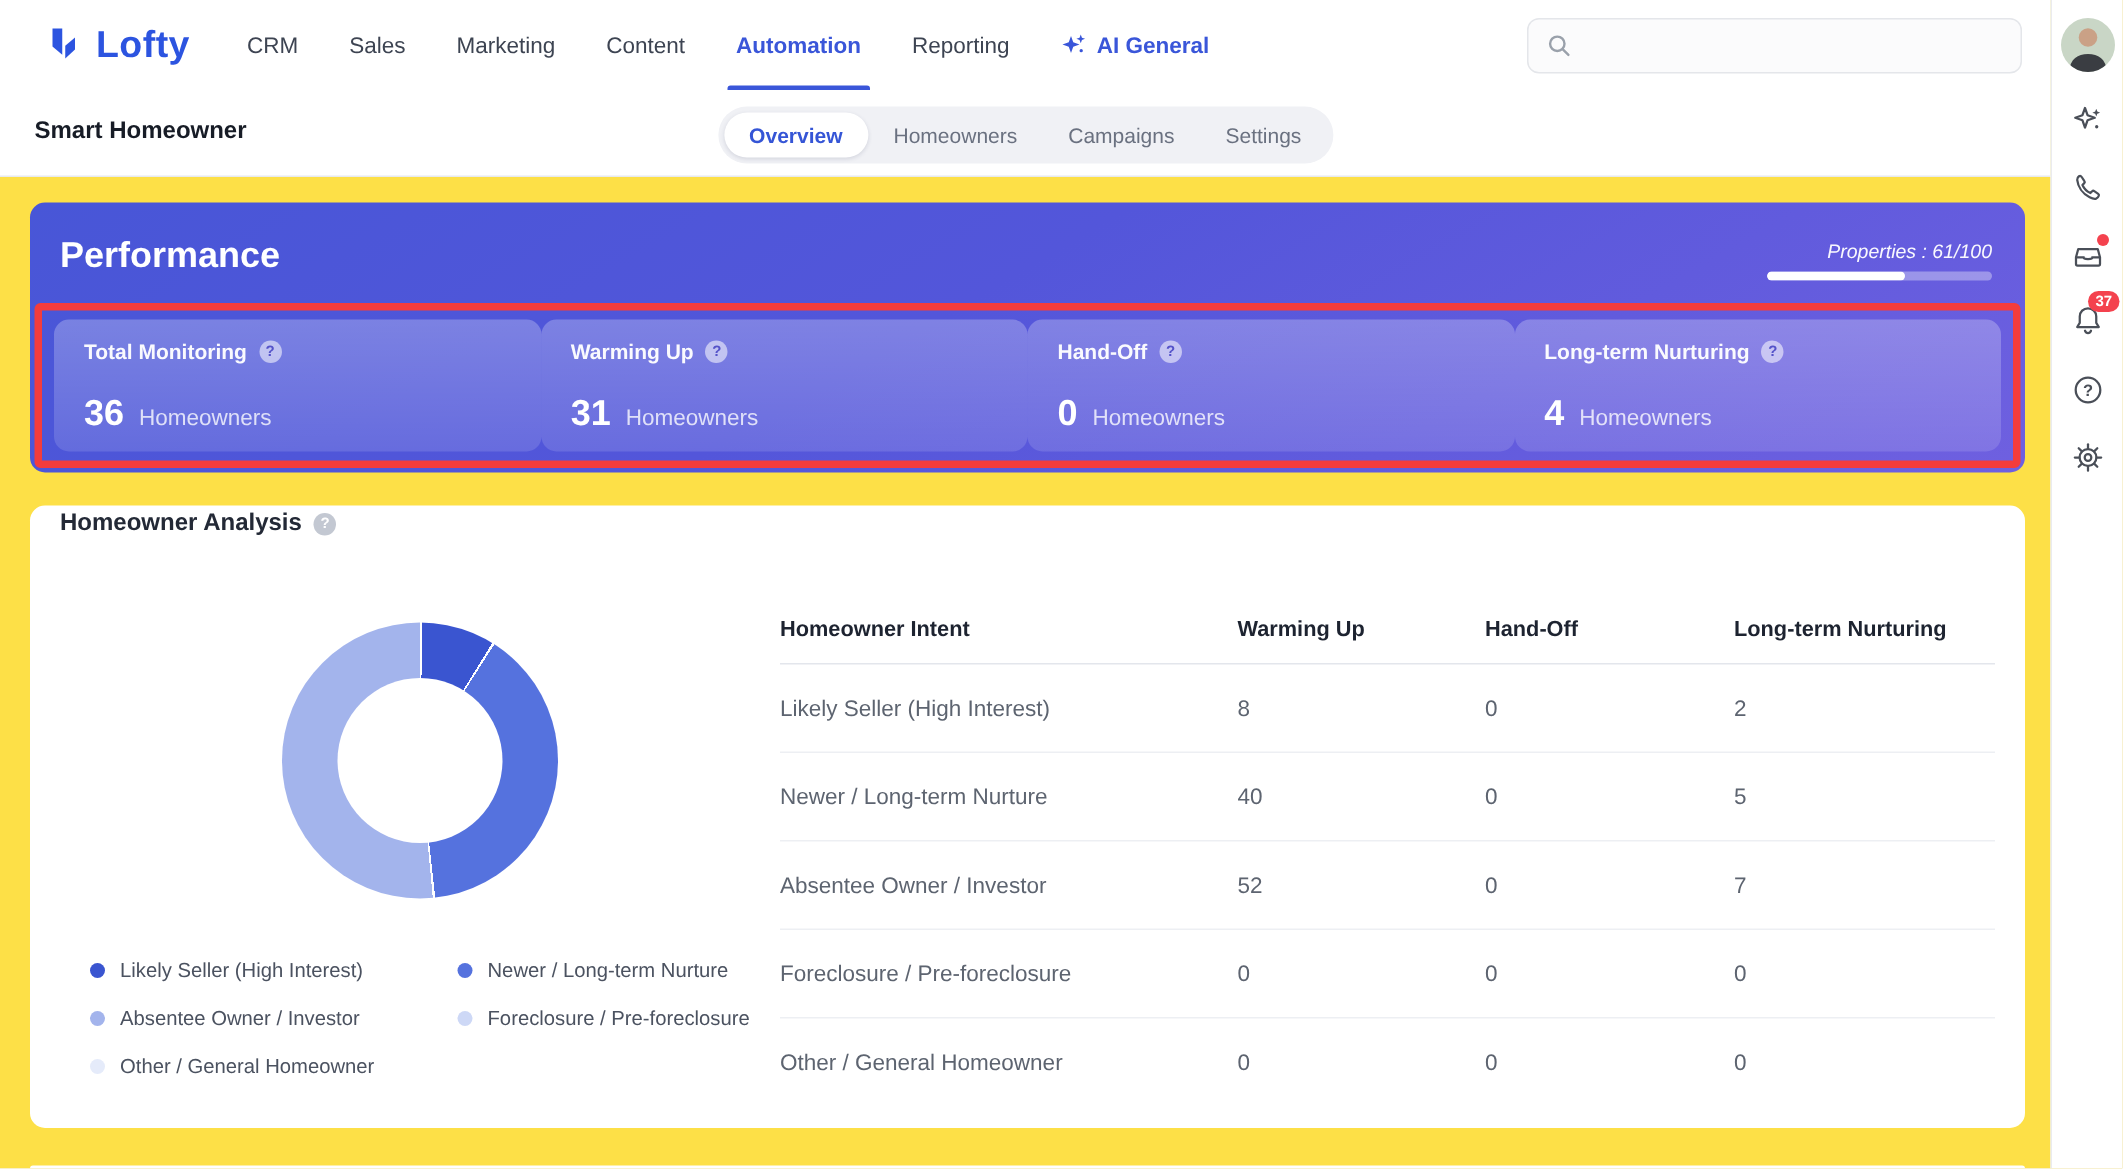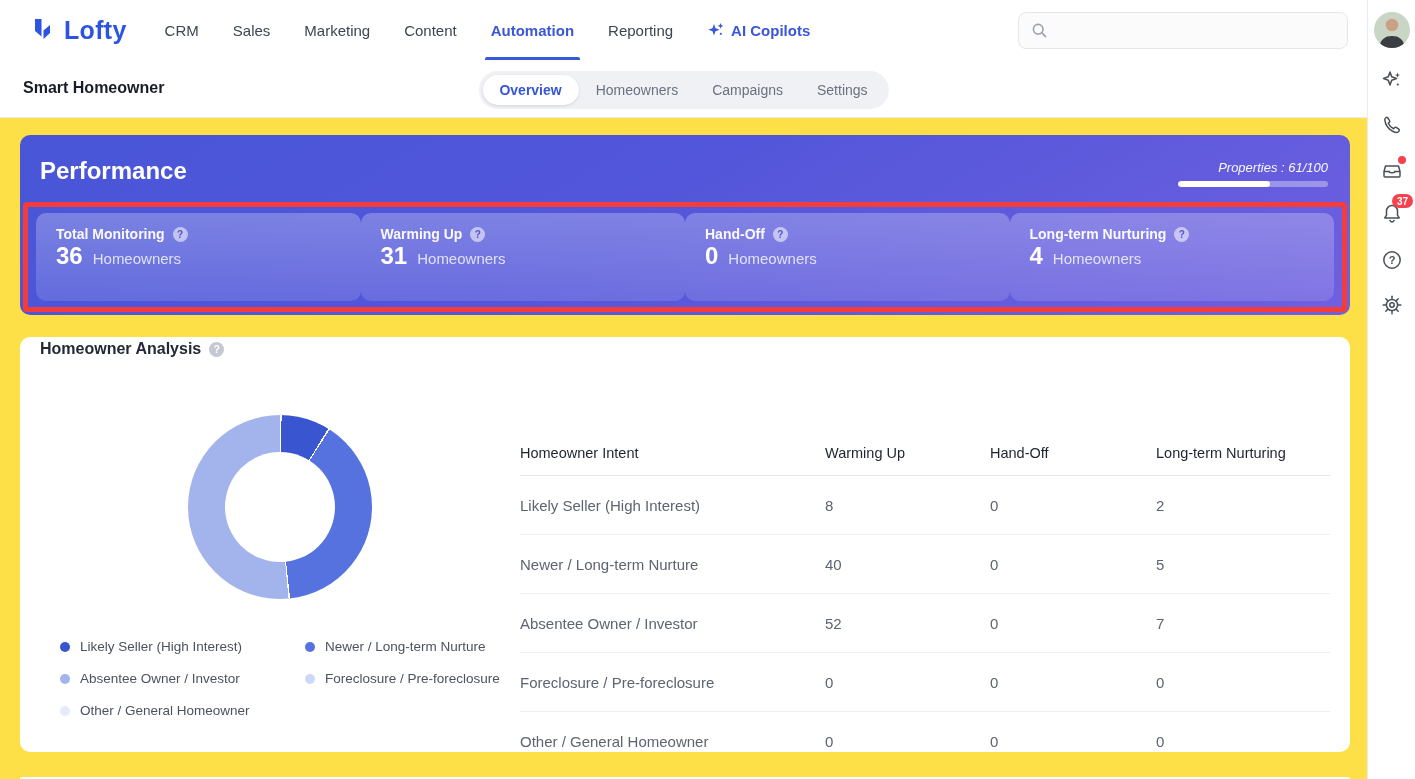--- a/index.html
+++ b/index.html
@@ -30,41 +30,41 @@
           background:linear-gradient(150deg,#4856d7 0%,#5356da 45%,#6f60e0 100%); }
   .perf-title { position:absolute; left:20px; top:22px; font-size:24px; font-weight:700; color:#fff; }
   .props-label { position:absolute; right:22px; top:25px; font-size:13px; color:rgba(255,255,255,.96);font-style:italic; }
   .progress { position:absolute; right:22px; top:46px; width:150px; height:6px; background:rgba(255,255,255,.35); border-radius:3px; overflow:hidden; }
   .progress-fill { height:100%; background:#fff; border-radius:3px; }
   .red-box { position:absolute; left:3px; top:67px; width:1324px; height:110px; border:5px solid #f43c3c; border-radius:4px; display:flex; padding:3px 8px; align-items:center; }
   .stat-card { flex:1; height:88px; border-radius:10px; padding:13px 20px;
                background:linear-gradient(180deg,rgba(255,255,255,.26),rgba(255,255,255,.13)); }
   .stat-head { display:flex; align-items:center; gap:8px; font-size:14px; font-weight:700; color:rgba(255,255,255,.96); }
   .q-icon { width:15px; height:15px; border-radius:50%; background:rgba(255,255,255,.55); color:#5553c9; font-size:10px; font-weight:700; display:flex; align-items:center; justify-content:center; }
-  .stat-line { margin-top:0; display:flex; align-items:baseline; gap:10px; }
+  .stat-line { margin-top:20px; display:flex; align-items:baseline; gap:10px; }
   .stat-value { font-size:24px; font-weight:700; color:#fff; }
   .stat-unit { font-size:15px; color:rgba(255,255,255,.78); }
 
   
   .analysis { position:absolute; left:20px; top:337px; width:1330px; height:415px; background:#fff; border-radius:10px; }
   .analysis-head { position:absolute; left:20px; top:3px; display:flex; align-items:center; gap:8px; }
   .analysis-title { font-size:16px; font-weight:700; color:#232936; }
   .q-icon-gray { width:15px; height:15px; border-radius:50%; background:#c3c8d2; color:#fff; font-size:10px; font-weight:700; display:flex; align-items:center; justify-content:center; }
 
   .donut { position:absolute; left:168px; top:78px; width:184px; height:184px; border-radius:50%; }
   .donut::after { content:""; position:absolute; inset:37px; background:#fff; border-radius:50%; }
 
   .legend { position:absolute; left:40px; top:302px; display:grid; grid-template-columns:225px auto; row-gap:17px; column-gap:20px; }
   .legend-item { display:flex; align-items:center; gap:10px; font-size:13.5px; color:#4b5260; }
   .legend-dot { width:10px; height:10px; border-radius:50%; flex:0 0 auto; }
 
   .a-table { position:absolute; left:500px; top:75px; width:810px; }
   .a-row { display:grid; grid-template-columns:305px 165px 166px 1fr; align-items:center; }
   .a-head { padding-bottom:14px; border-bottom:1px solid #e3e6ec; }
-  .a-head span { font-size:14.5px; font-weight:400; color:#1d2330;margin-top:33px; }
+  .a-head span { font-size:14.5px; font-weight:700; color:#1d2330; }
   .a-body-row { height:59px; border-bottom:1px solid #edeff3; font-size:15px; color:#5d6470; }
   .a-body-row:last-child { border-bottom:none; }
 
   
   .rail { position:absolute; left:1367px; top:0; width:48px; height:779px; background:#fff; border-left:1px solid #eaebef; }
   .avatar { position:absolute; left:6px; top:12px; width:36px; height:36px; border-radius:50%; overflow:hidden; }
   .rail-icon { position:absolute; left:12px; width:24px; height:24px; cursor:pointer; }
   .badge { position:absolute; top:-7px; left:12px; background:#f4424e; color:#fff; font-size:10px; font-weight:700; border-radius:8px; padding:1.5px 5px; line-height:11px; }
   .red-dot { position:absolute; top:-2px; right:-2px; width:8px; height:8px; border-radius:50%; background:#f4424e; }
 
@@ -90,21 +90,21 @@
         <div class="nav-item">Content</div>
         <div class="nav-item active">Automation</div>
         <div class="nav-item">Reporting</div>
       </div>
     <div class="ai-copilots">
       <svg width="18" height="18" viewBox="0 0 18 18">
         <path d="M7 3 l1.5 4.2 L12.7 8.7 L8.5 10.2 L7 14.4 L5.5 10.2 L1.3 8.7 L5.5 7.2 Z" fill="#3a56d9"></path>
         <path d="M13.5 2 l.8 2.1 2.1 .8 -2.1 .8 -.8 2.1 -.8 -2.1 -2.1 -.8 2.1 -.8 z" fill="#3a56d9"></path>
         <circle cx="13.8" cy="12.8" r="1.1" fill="#3a56d9"></circle>
       </svg>
-      <span>AI Copilots</span>
+      <span>AI General</span>
     </div>
     <div class="search">
       <svg width="17" height="17" viewBox="0 0 17 17">
         <circle cx="7.2" cy="7.2" r="4.8" fill="none" stroke="#9aa1ab" stroke-width="1.6"></circle>
         <line x1="10.9" y1="10.9" x2="14.6" y2="14.6" stroke="#9aa1ab" stroke-width="1.6" stroke-linecap="round"></line>
       </svg>
       <input type="text" placeholder="" style="">
     </div>
   </div>
 

